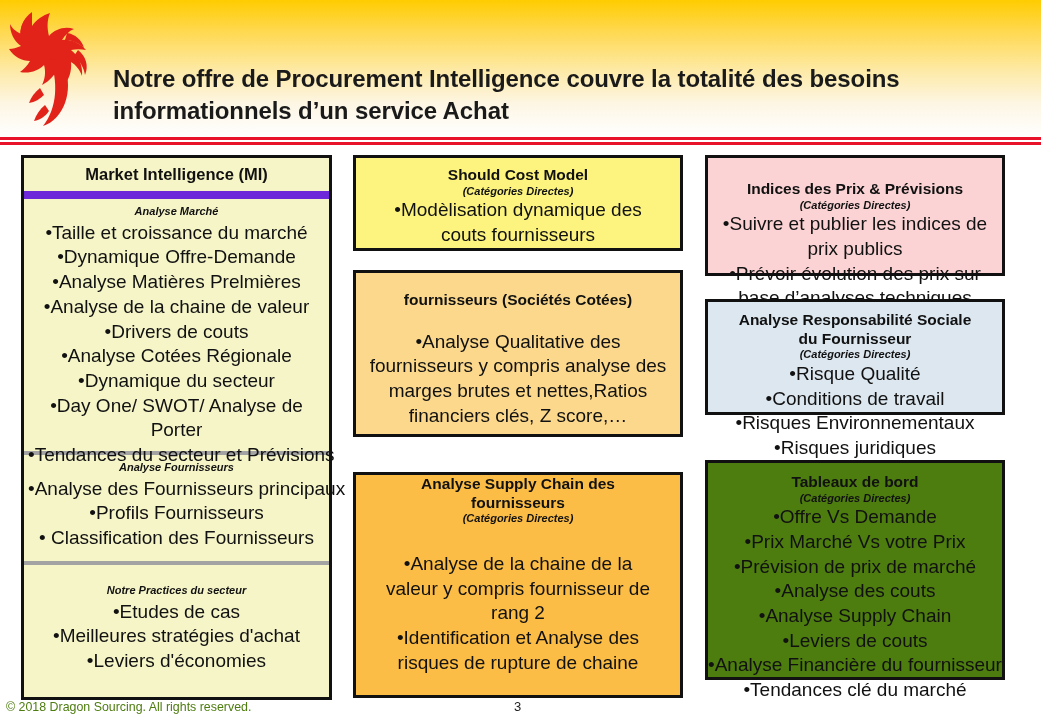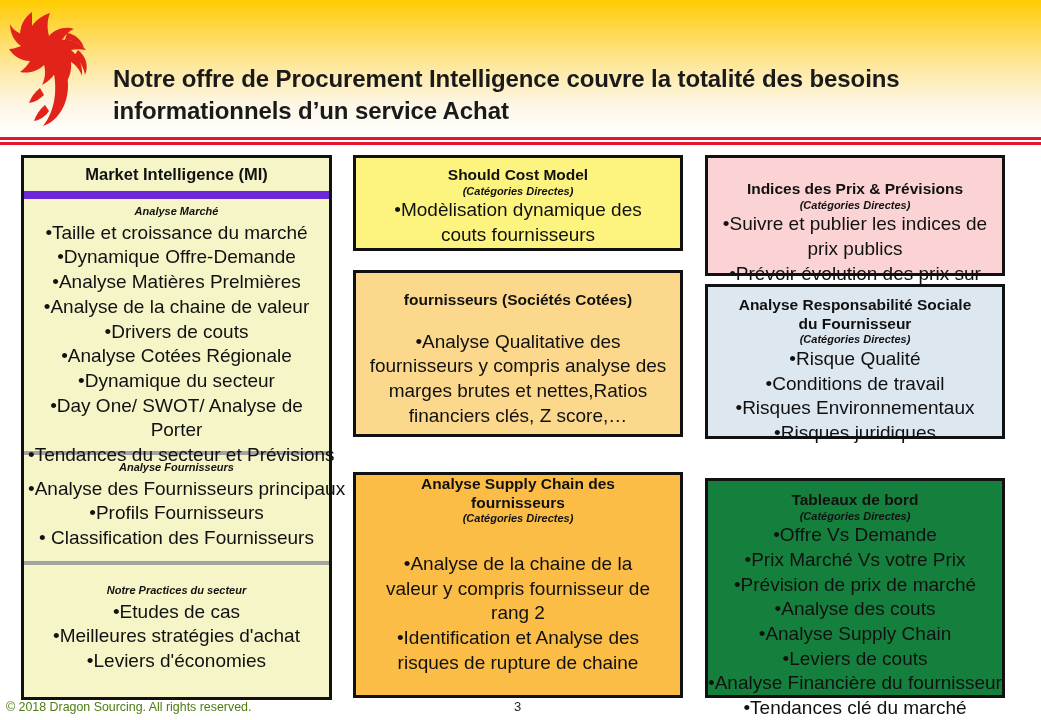--- a/index.html
+++ b/index.html
@@ -149,29 +149,29 @@
   }
 
   
   #card-idx {
     left: 705px; top: 10px;
     width: 300px; height: 121px;
     background: #fbd3d4;
     padding-top: 22px;
   }
   #card-rse {
-    left: 705px; top: 139px;
-    width: 300px; height: 155px;
+    left: 705px; top: 154px;
+    width: 300px; height: 116px;
     background: #dce7f0;
     padding-top: 9px;
   }
   #card-tb {
-    left: 705px; top: 333px;
+    left: 705px; top: 315px;
     width: 300px; height: 220px;
-    background: #15803d;
+    background: #4d7c0f;
     padding-top: 10px;
   }
 
   .gap { height: 13px; }
 
   
   .footer-copy {
     position: absolute;
     left: 6px;
     top: 700px;

